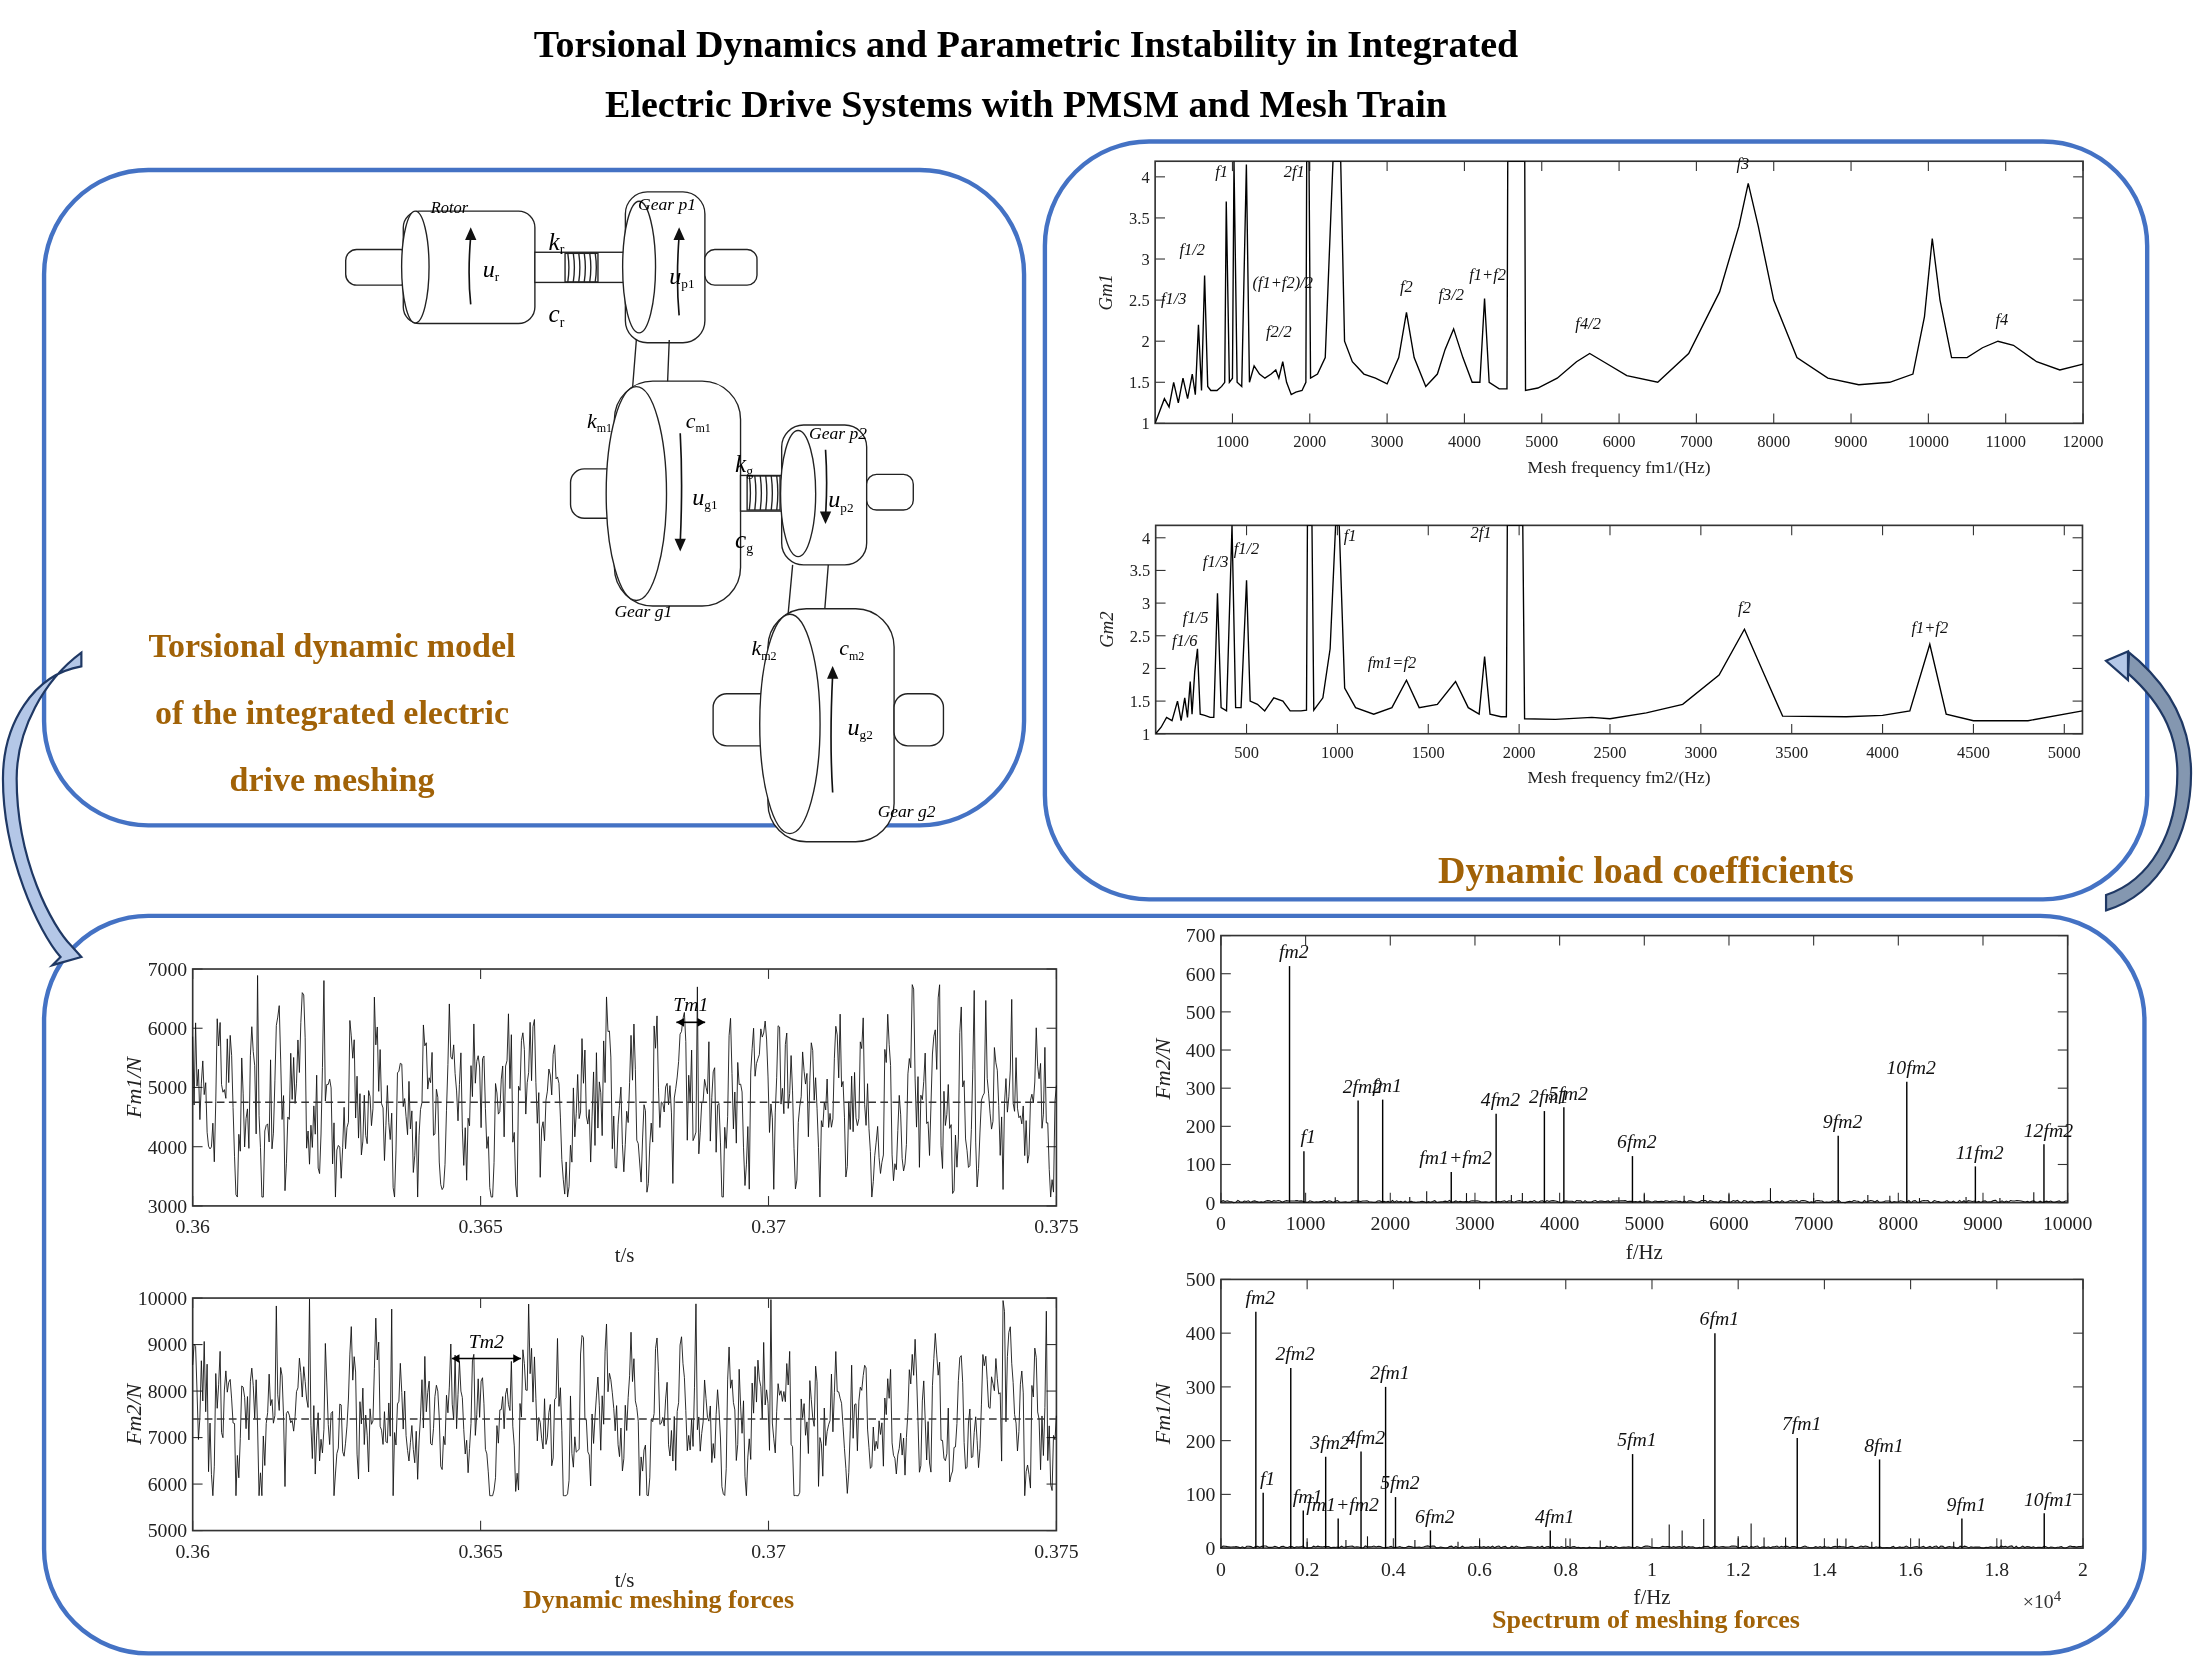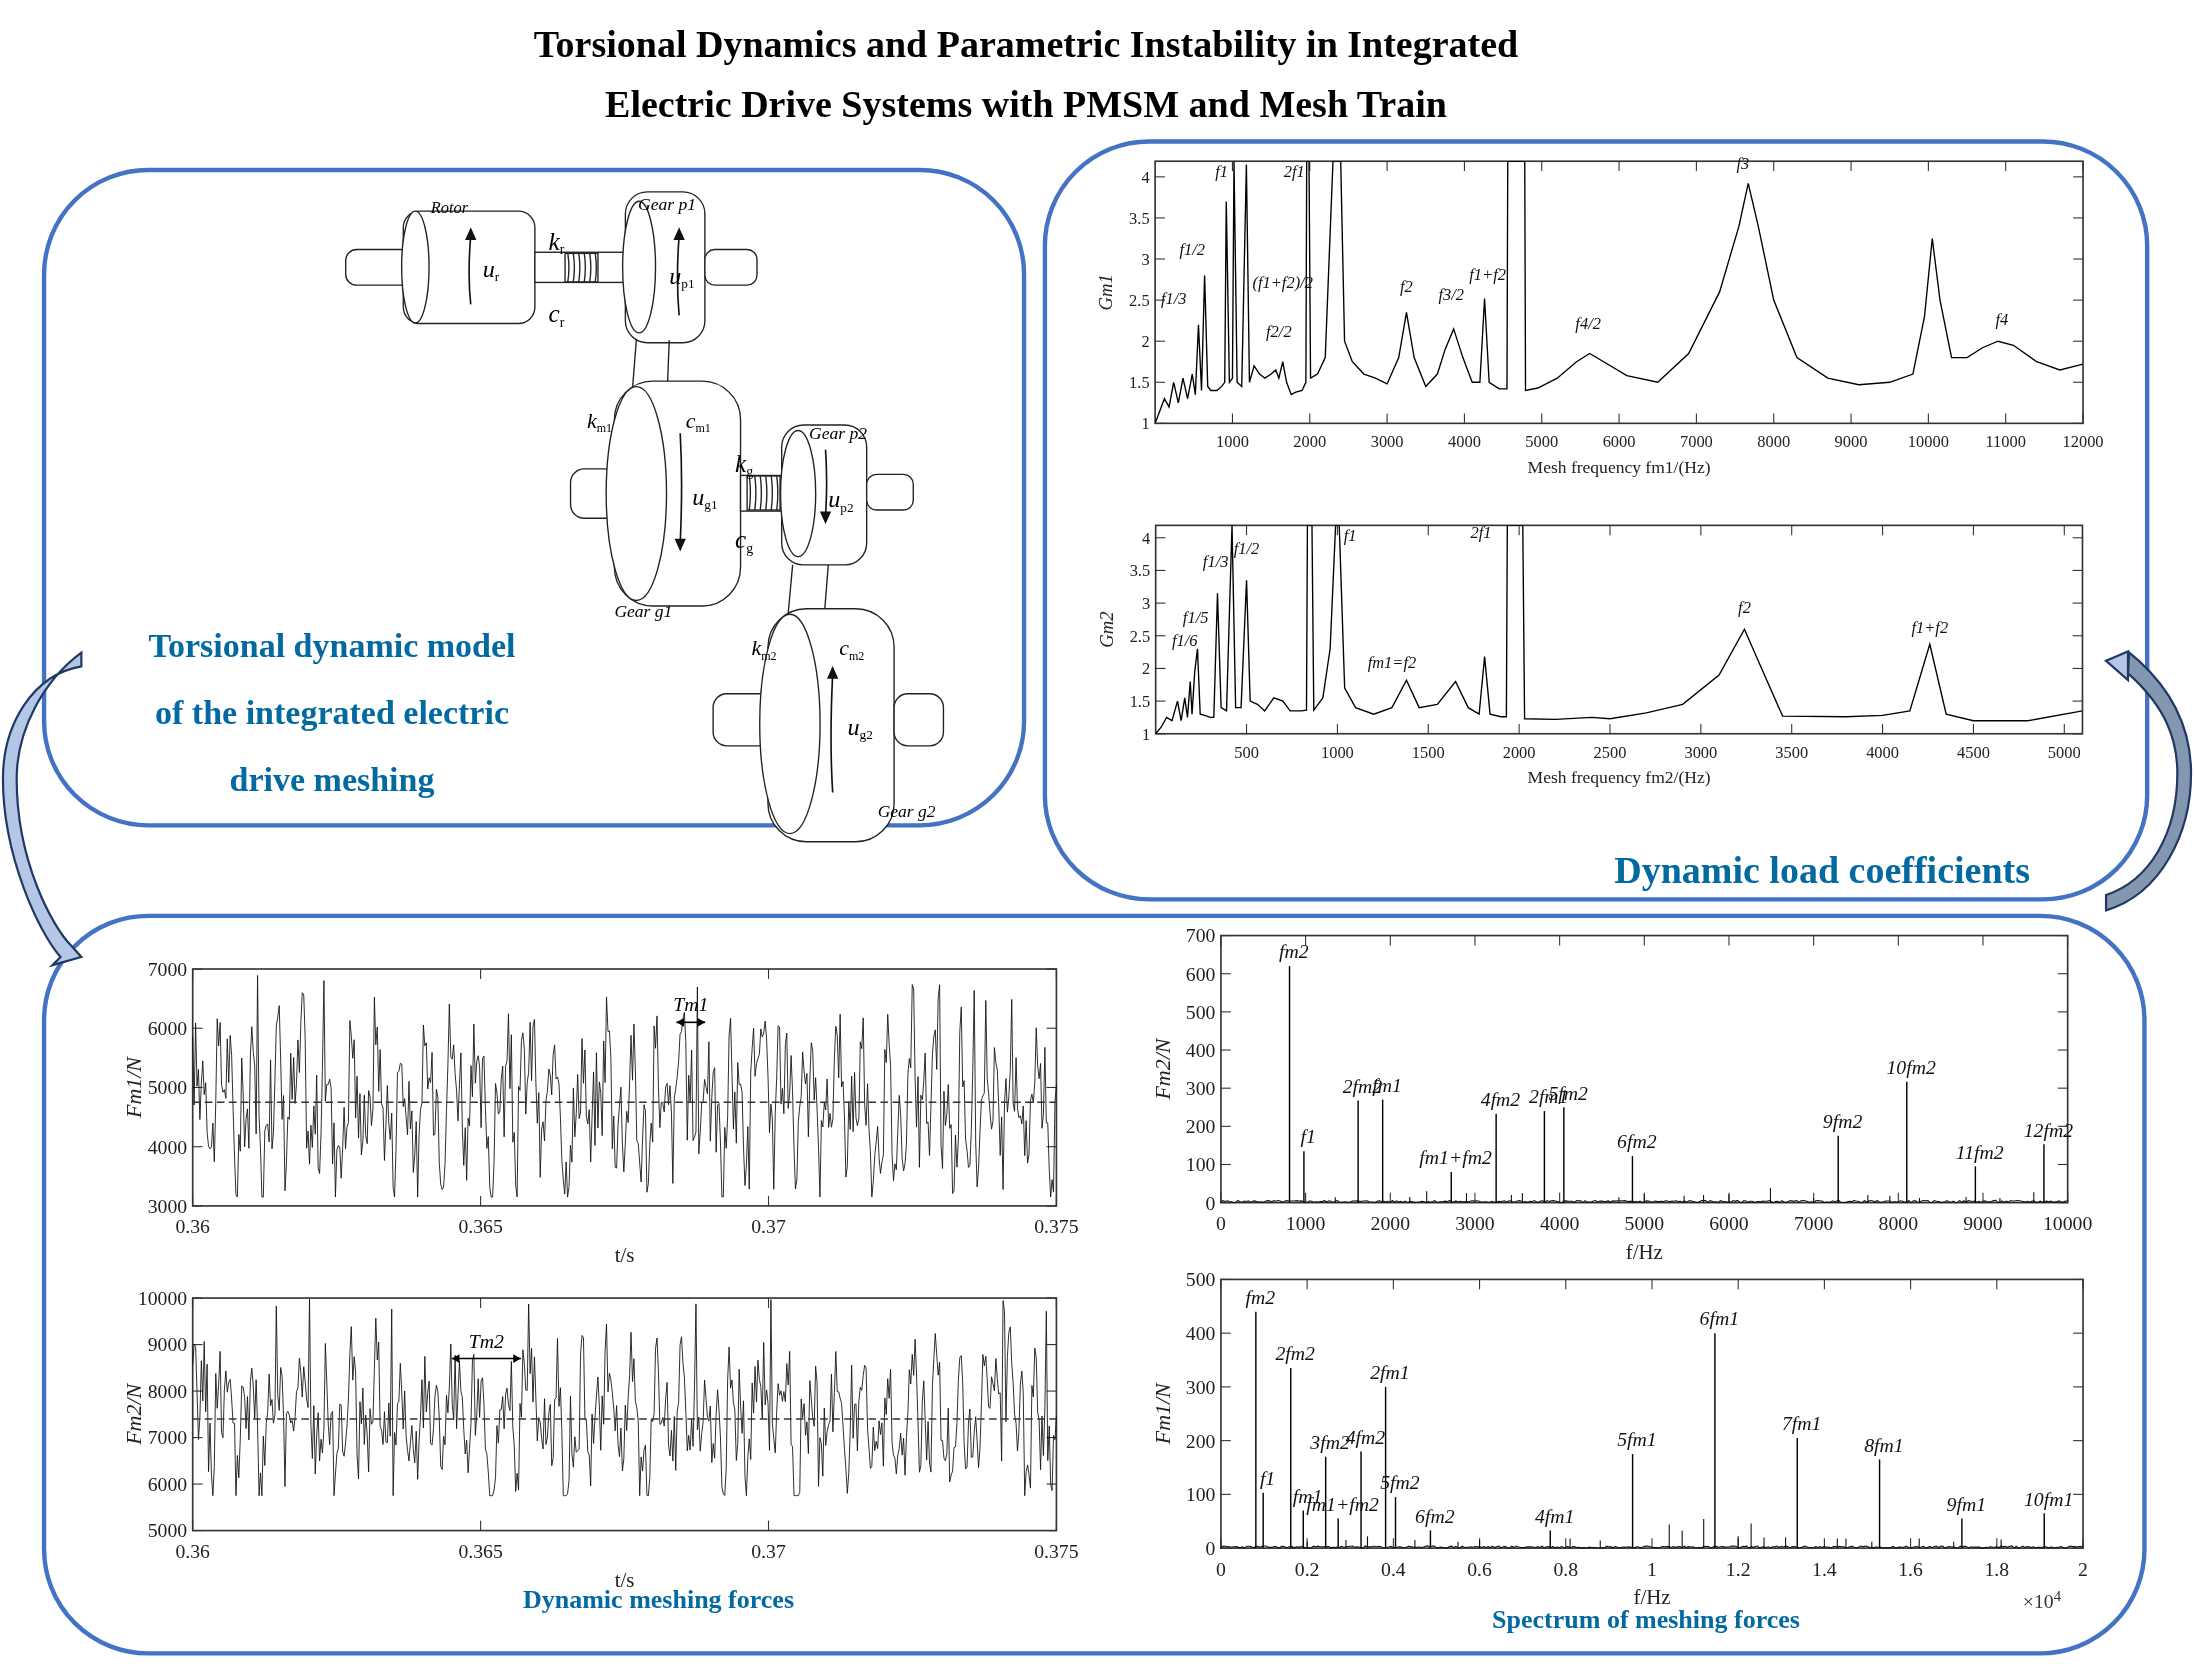--- a/index.html
+++ b/index.html
@@ -1,19 +1,19 @@
 <!DOCTYPE html>
 <html style="font-size:8.8px"><head>
 <meta charset="utf-8">
 <style>
   html, body { margin: 0; padding: 0; background: #ffffff; }
   body { width: 2194px; height: 1677px; position: relative; overflow: hidden; font-family: "Liberation Serif", "DejaVu Serif", serif; }
   #canvas { position: absolute; left: 0; top: 0; }
   .title-line { position: absolute; left: 0; width: 2052px; text-align: center; font-weight: bold; font-size: 38px; color: #000000; font-family: "Liberation Serif", serif; letter-spacing: 0px; }
-  .caption { position: absolute; font-weight: bold; color: #0369a1; font-family: "Liberation Serif", serif; text-align: center; }
+  .caption { position: absolute; font-weight: bold; color: #a16207; font-family: "Liberation Serif", serif; text-align: center; }
   svg text { font-family: "Liberation Serif", "DejaVu Serif", serif; }
 </style>
 </head>
 <body>
 
 <div class="title-line" style="top:22px;">Torsional Dynamics and Parametric Instability in Integrated</div>
 <div class="title-line" style="top:82px;">Electric Drive Systems with PMSM and Mesh Train</div>
 
 <svg id="canvas" width="2194" height="1677" viewBox="0 0 4000 3058" xmlns="http://www.w3.org/2000/svg">
 
@@ -558,16 +558,16 @@
       <text x="3735.26" y="2745.3" font-size="36" font-style="italic" text-anchor="middle" fill="#111">10fm1</text>
       <text x="3758" y="2933" font-size="36" text-anchor="end" fill="#333">×10<tspan dy="-14" font-size="27">4</tspan></text>
     </g>
 </svg>
 
 <div class="caption" style="left:99px; top:612px; width:466px; font-size:34px; line-height:67px;">
   <div>Torsional dynamic model</div>
   <div>of the integrated electric</div>
   <div>drive meshing</div>
 </div>
-<div class="caption" style="left:1262px; top:848px; width:768px; font-size:38px;text-align:right;">Dynamic load coefficients</div>
+<div class="caption" style="left:1262px; top:848px; width:768px; font-size:38px;">Dynamic load coefficients</div>
 <div class="caption" style="left:302px; top:1585px; width:713px; font-size:26px;">Dynamic meshing forces</div>
 <div class="caption" style="left:1262px; top:1605px; width:768px; font-size:26px;">Spectrum of meshing forces</div>
 
 
 </body></html>

